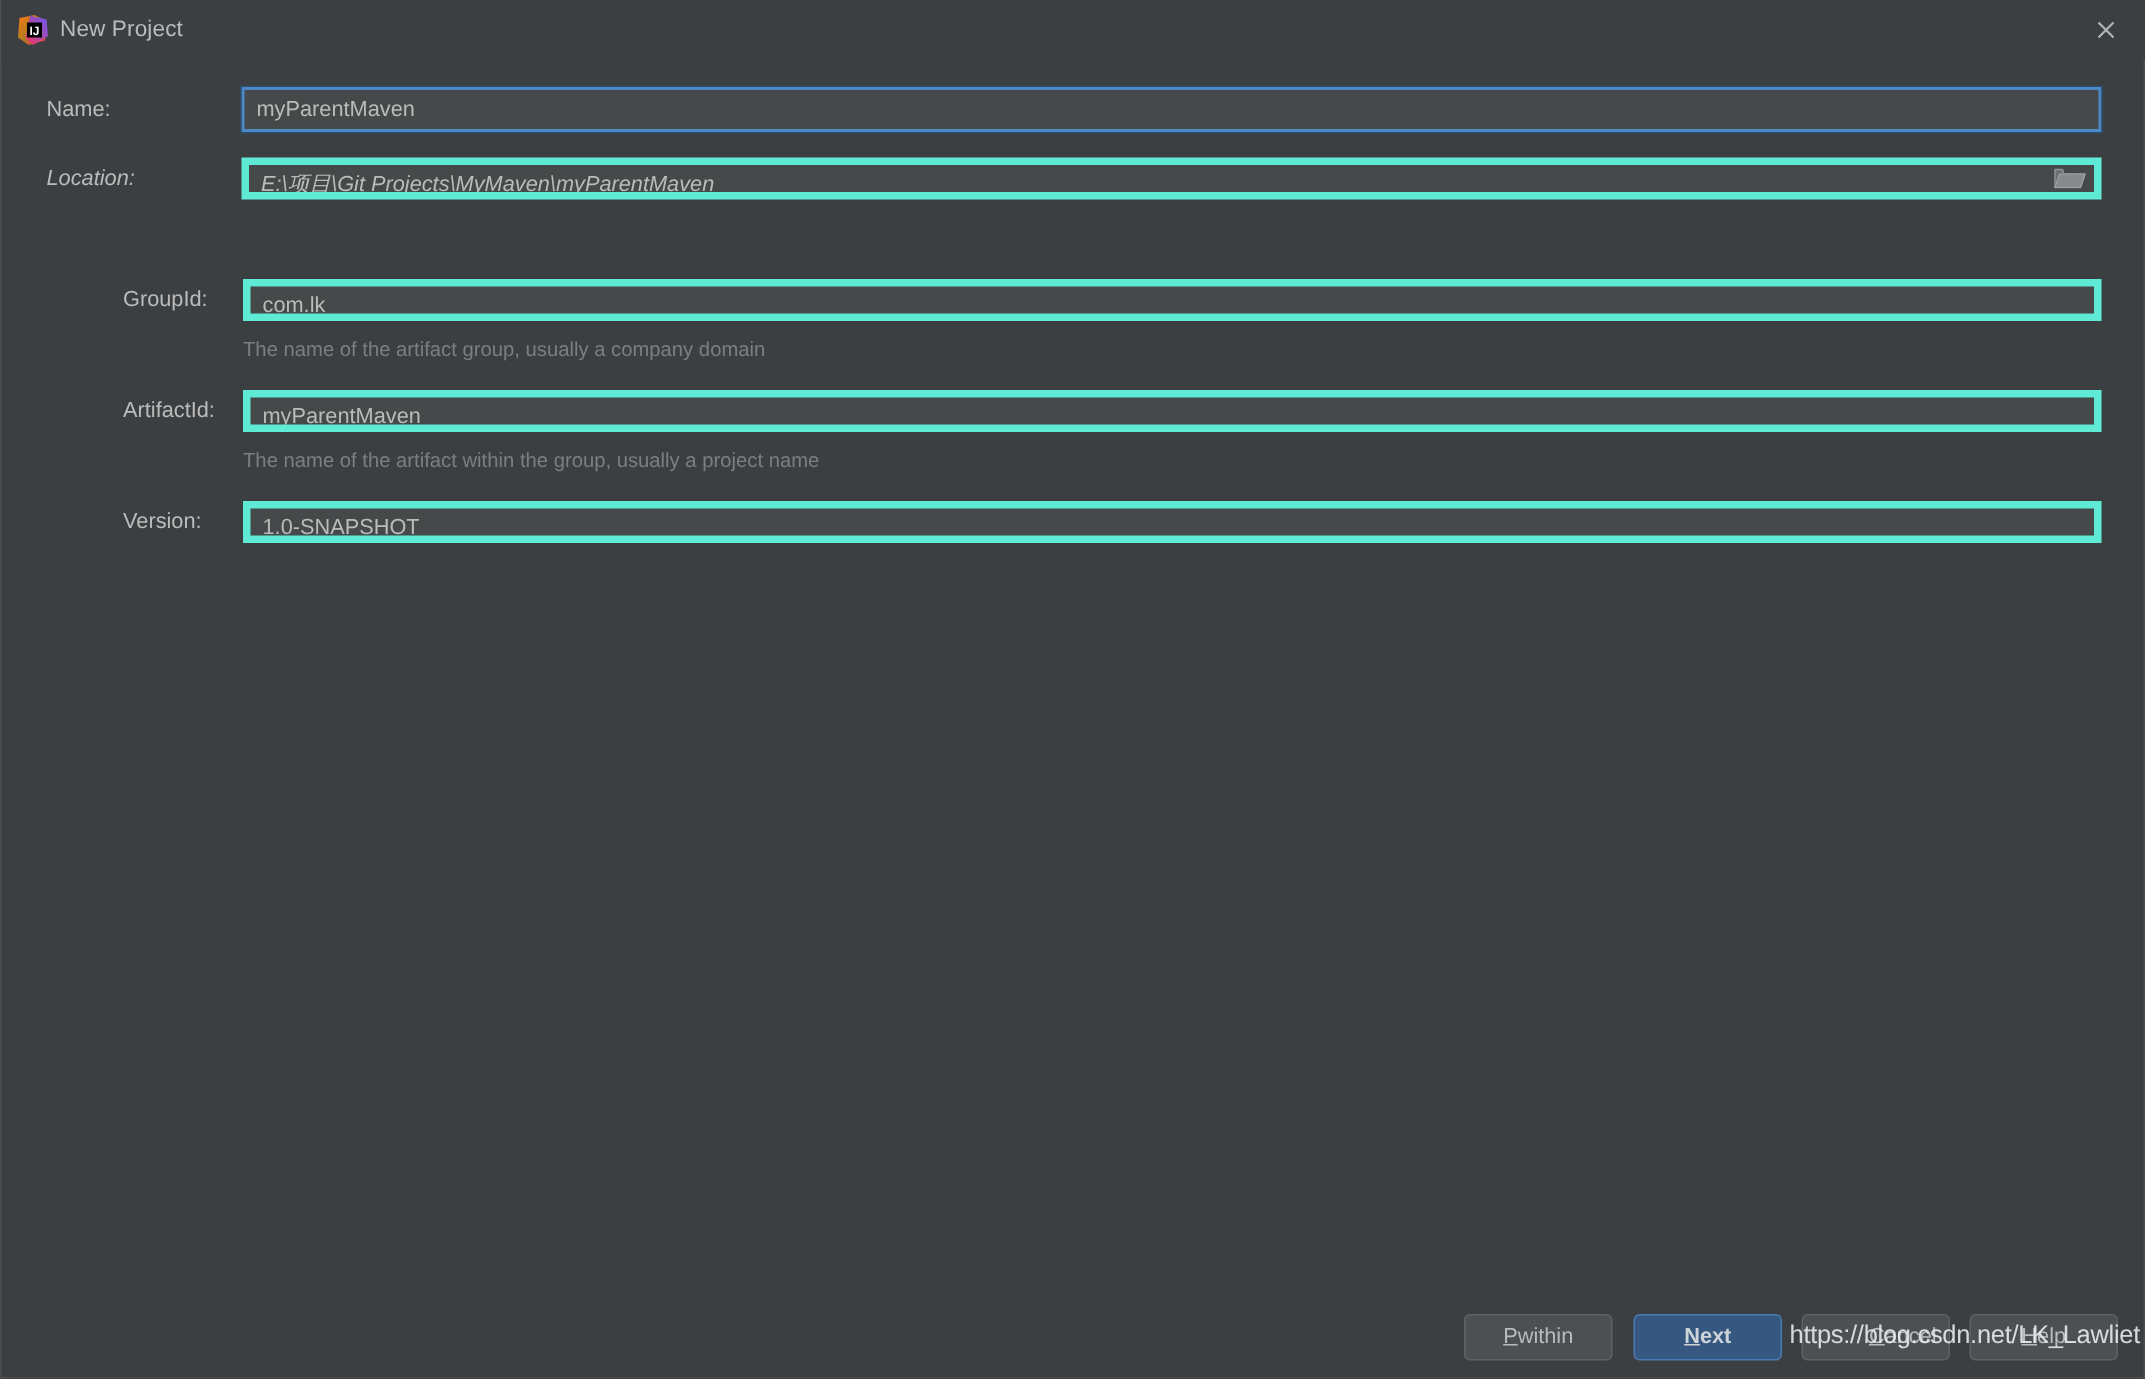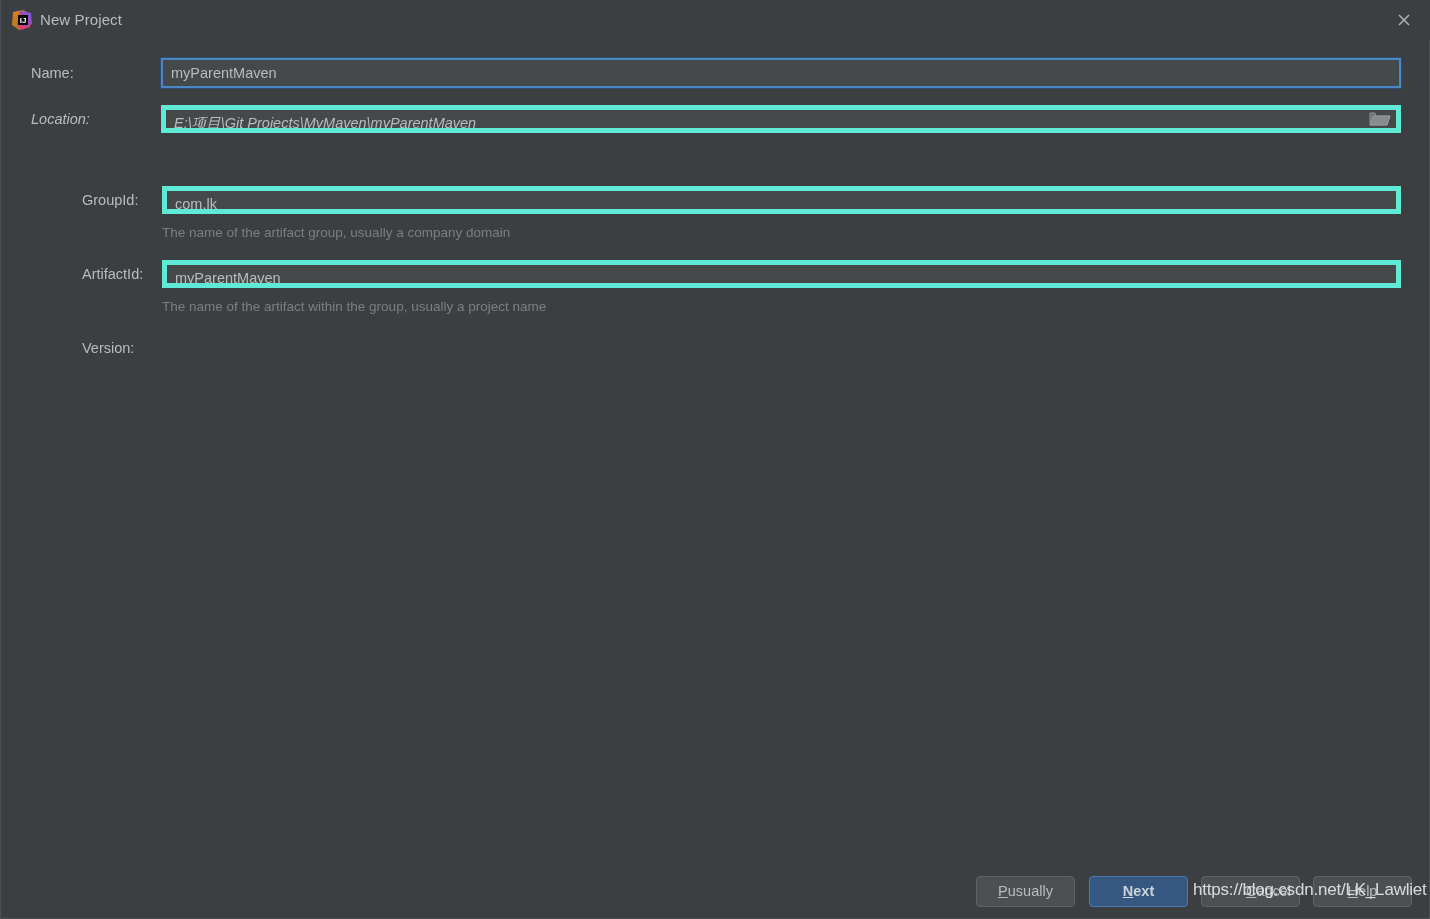--- a/index.html
+++ b/index.html
@@ -247,24 +247,25 @@
   <div class="hint" style="left:161px; top:225px;">The name of the artifact group, usually a company domain</div>
 
   <div class="row" style="left:0; top:260px; width:1430px;">
     <div class="field-label" style="left:81px; top:0;">ArtifactId:</div>
     <div class="textfield" style="left:161px; top:0; width:1239px;">myParentMaven</div>
   </div>
   <div class="hint" style="left:161px; top:299px;">The name of the artifact within the group, usually a project name</div>
 
   <div class="row" style="left:0; top:334px; width:1430px;">
     <div class="field-label" style="left:81px; top:0;">Version:</div>
+    <div class="textfield" style="left:161px; top:0; width:1239px;">1.0-SNAPSHOT</div>
   </div>
 
   <div class="btn" style="left:975px; top:876px; width:99px;">
-    <span></span><span class="mn">P</span><span>usually</span>
+    <span></span><span class="mn">P</span><span>within</span>
   </div>
 
   <div class="btn primary" style="left:1088px; top:876px; width:99px;font-weight:bold;">
     <span></span><span class="mn">N</span><span>ext</span>
   </div>
 
   <div class="btn" style="left:1200px; top:876px; width:99px;padding-left:36px;">
     <span></span><span class="mn">C</span><span>ancel</span>
   </div>
 

